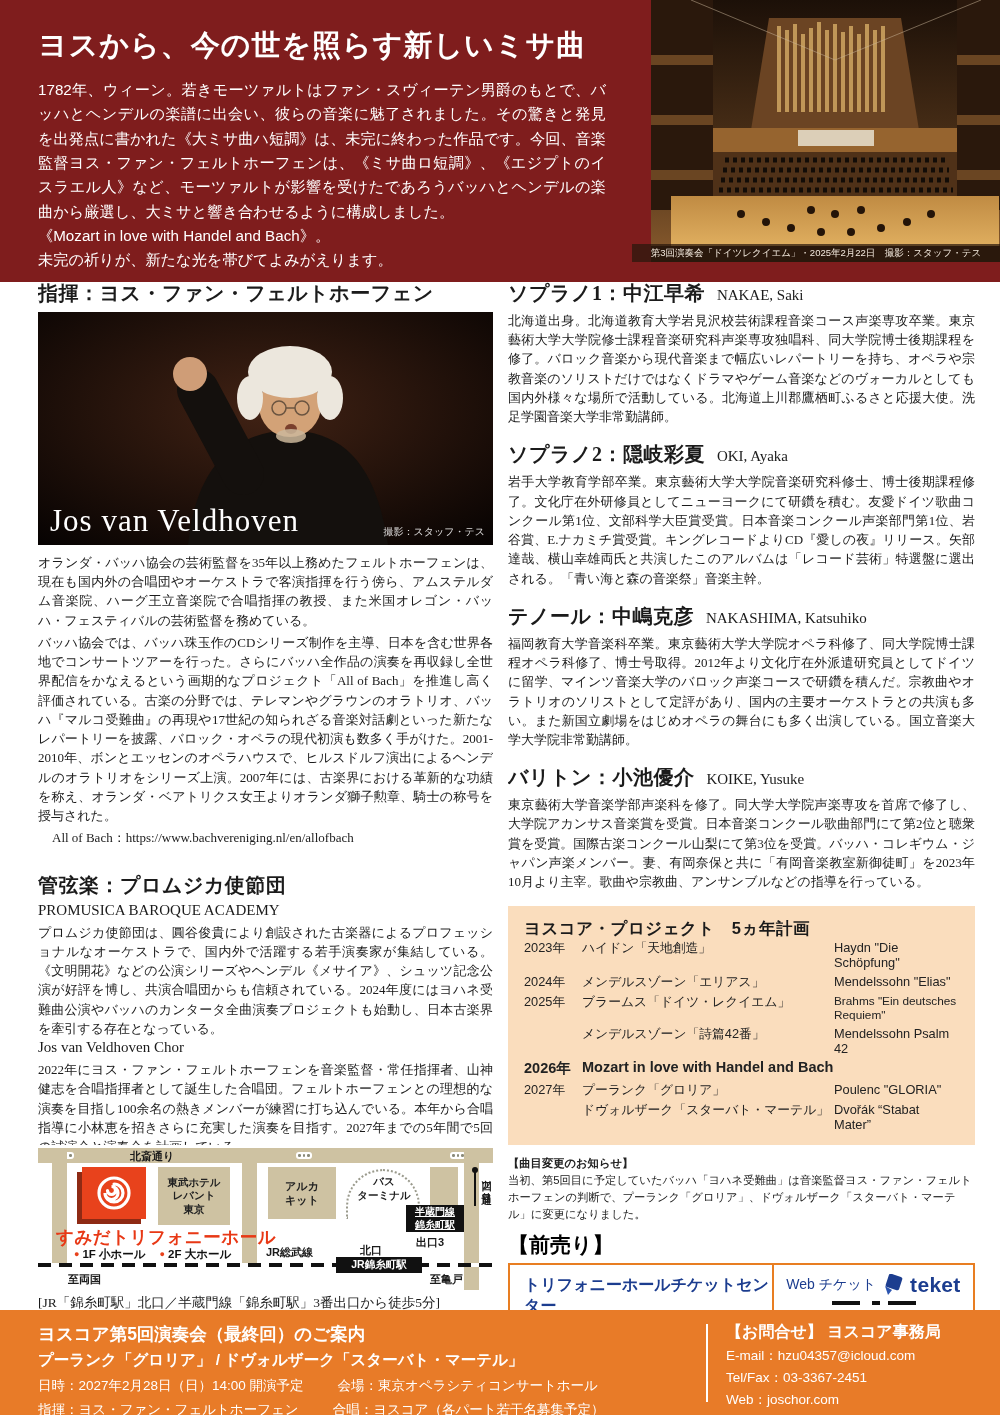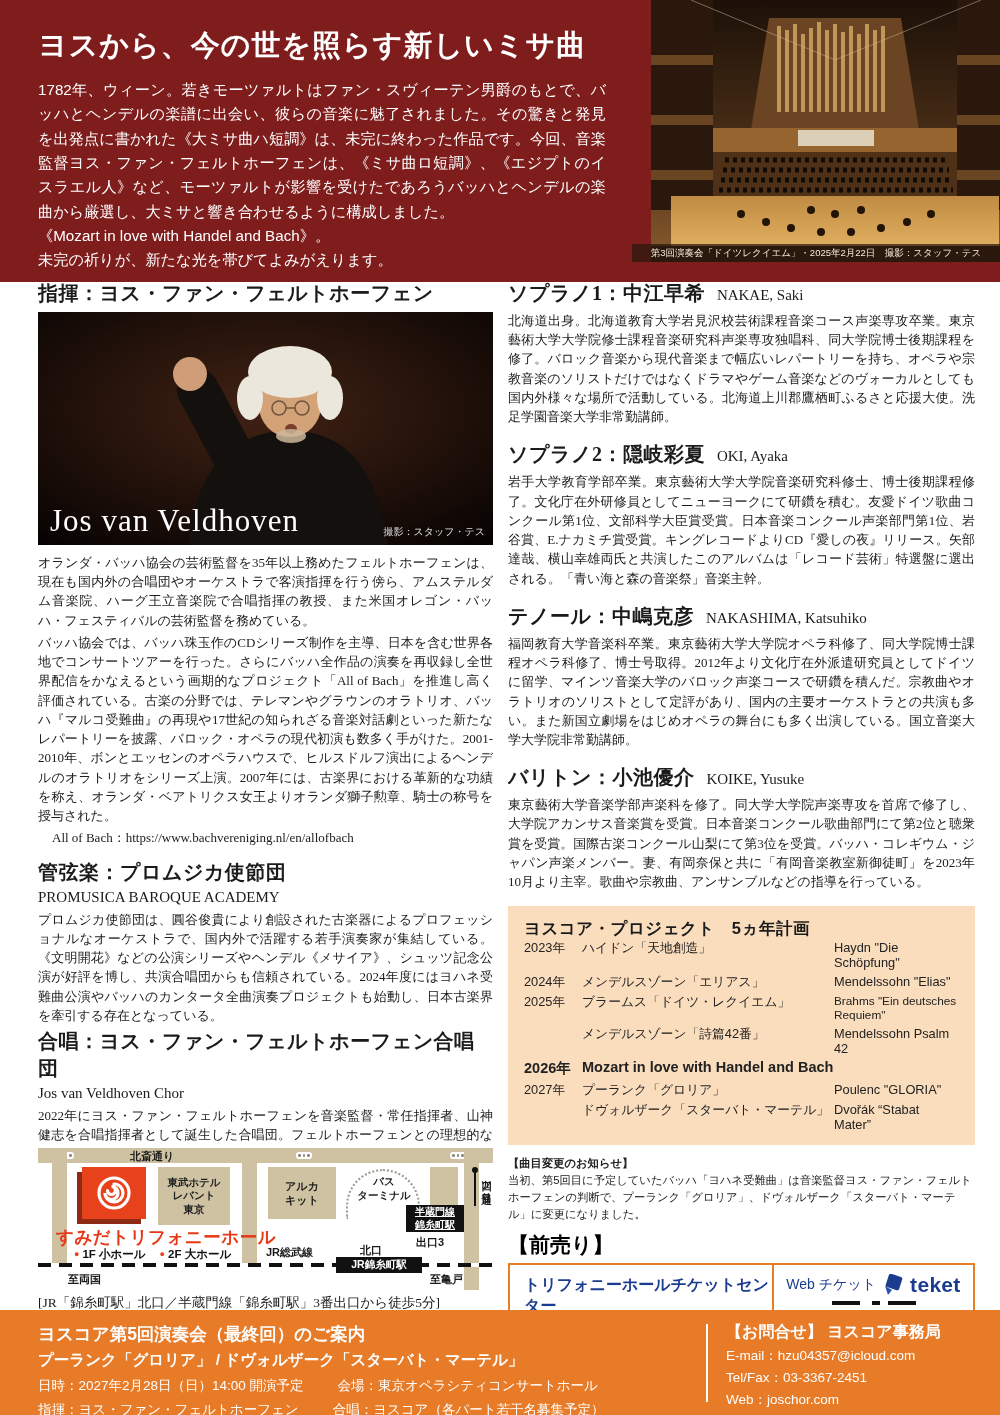--- a/index.html
+++ b/index.html
@@ -23,21 +23,21 @@
     color:#f3e9dd; font-size:9.5px; line-height:18px; text-align:center; font-family:"Liberation Sans","DejaVu Sans",sans-serif; }
 
   
   .col-left  { position:absolute; left:38px;  top:280px; width:455px; height:1032px; }
   .left-text { height:866px; overflow:hidden; }
   .col-right { position:absolute; left:508px; top:280px; width:467px; height:1032px; overflow:hidden; }
 
   h2.sec { font-size:20px; font-weight:bold; letter-spacing:.5px; margin:0 0 5px; }
   .latin-sub { font-size:15px; margin:-2px 0 4px; }
   .bio { font-size:13px; line-height:1.48; text-align:justify; margin-bottom:3px; }
-  .link-line { font-size:13px; line-height:1.5; padding-left:14px; margin-bottom:11px; }
+  .link-line { font-size:13px; line-height:1.5; padding-left:14px; margin-bottom:24px; }
   .sec-gap { margin-top:13px; }
   .perf-head { display:flex; align-items:baseline; gap:12px; margin:0 0 4px; }
   .perf-head .jp { font-size:20px; font-weight:bold; letter-spacing:.5px; }
   .perf-head .en { font-size:15px; }
   .perf-block { margin-bottom:15px; }
 
   
   .cond-photo { position:relative; width:455px; height:233px; margin:2px 0 8px; background:#0a0503; overflow:hidden; }
   .cond-name { position:absolute; left:12px; bottom:6px; color:#fff; font-size:31px; letter-spacing:1px; }
   .cond-credit { position:absolute; right:8px; bottom:6px; color:rgba(255,255,255,.85); font-size:10px; font-family:"Liberation Sans","DejaVu Sans",sans-serif; }
@@ -208,21 +208,20 @@
       </div>
 
       <p class="bio">オランダ・バッハ協会の芸術監督を35年以上務めたフェルトホーフェンは、現在も国内外の合唱団やオーケストラで客演指揮を行う傍ら、アムステルダム音楽院、ハーグ王立音楽院で合唱指揮の教授、また米国オレゴン・バッハ・フェスティバルの芸術監督を務めている。</p>
       <p class="bio">バッハ協会では、バッハ珠玉作のCDシリーズ制作を主導、日本を含む世界各地でコンサートツアーを行った。さらにバッハ全作品の演奏を再収録し全世界配信をかなえるという画期的なプロジェクト「All of Bach」を推進し高く評価されている。古楽の分野では、テレマンやグラウンのオラトリオ、バッハ『マルコ受難曲』の再現や17世紀の知られざる音楽対話劇といった新たなレパートリーを披露、バロック・オペラの現代初演も数多く手がけた。2001-2010年、ボンとエッセンのオペラハウスで、ヒルスドルフ演出によるヘンデルのオラトリオをシリーズ上演。2007年には、古楽界における革新的な功績を称え、オランダ・ベアトリクス女王よりオランダ獅子勲章、騎士の称号を授与された。</p>
       <div class="link-line">All of Bach：https://www.bachvereniging.nl/en/allofbach</div>
 
       <h2 class="sec">管弦楽：プロムジカ使節団</h2>
       <div class="latin-sub">PROMUSICA BAROQUE ACADEMY</div>
       <p class="bio">プロムジカ使節団は、圓谷俊貴により創設された古楽器によるプロフェッショナルなオーケストラで、国内外で活躍する若手演奏家が集結している。《文明開花》などの公演シリーズやヘンデル《メサイア》、シュッツ記念公演が好評を博し、共演合唱団からも信頼されている。2024年度にはヨハネ受難曲公演やバッハのカンタータ全曲演奏プロジェクトも始動し、日本古楽界を牽引する存在となっている。</p>
 
-      <h2 class="sec sec-gap">合唱：ヨス・ファン・フェルトホーフェン合唱団</h2>
       <div class="latin-sub">Jos van Veldhoven Chor</div>
       <p class="bio">2022年にヨス・ファン・フェルトホーフェンを音楽監督・常任指揮者、山神健志を合唱指揮者として誕生した合唱団。フェルトホーフェンとの理想的な演奏を目指し100余名の熱きメンバーが練習に打ち込んでいる。本年から合唱指導に小林恵を招きさらに充実した演奏を目指す。2027年までの5年間で5回の試演会と演奏会を計画している。</p>
 
     </div>
 
     <div class="map-zone">
       <div class="map">
         <div class="street" style="left:0; top:3px; width:455px; height:15px;"></div>
         <div class="m-label" style="left:92px; top:4px; font-size:11px;">北斎通り</div>
         <div class="signal" style="left:20px; top:7px;">

